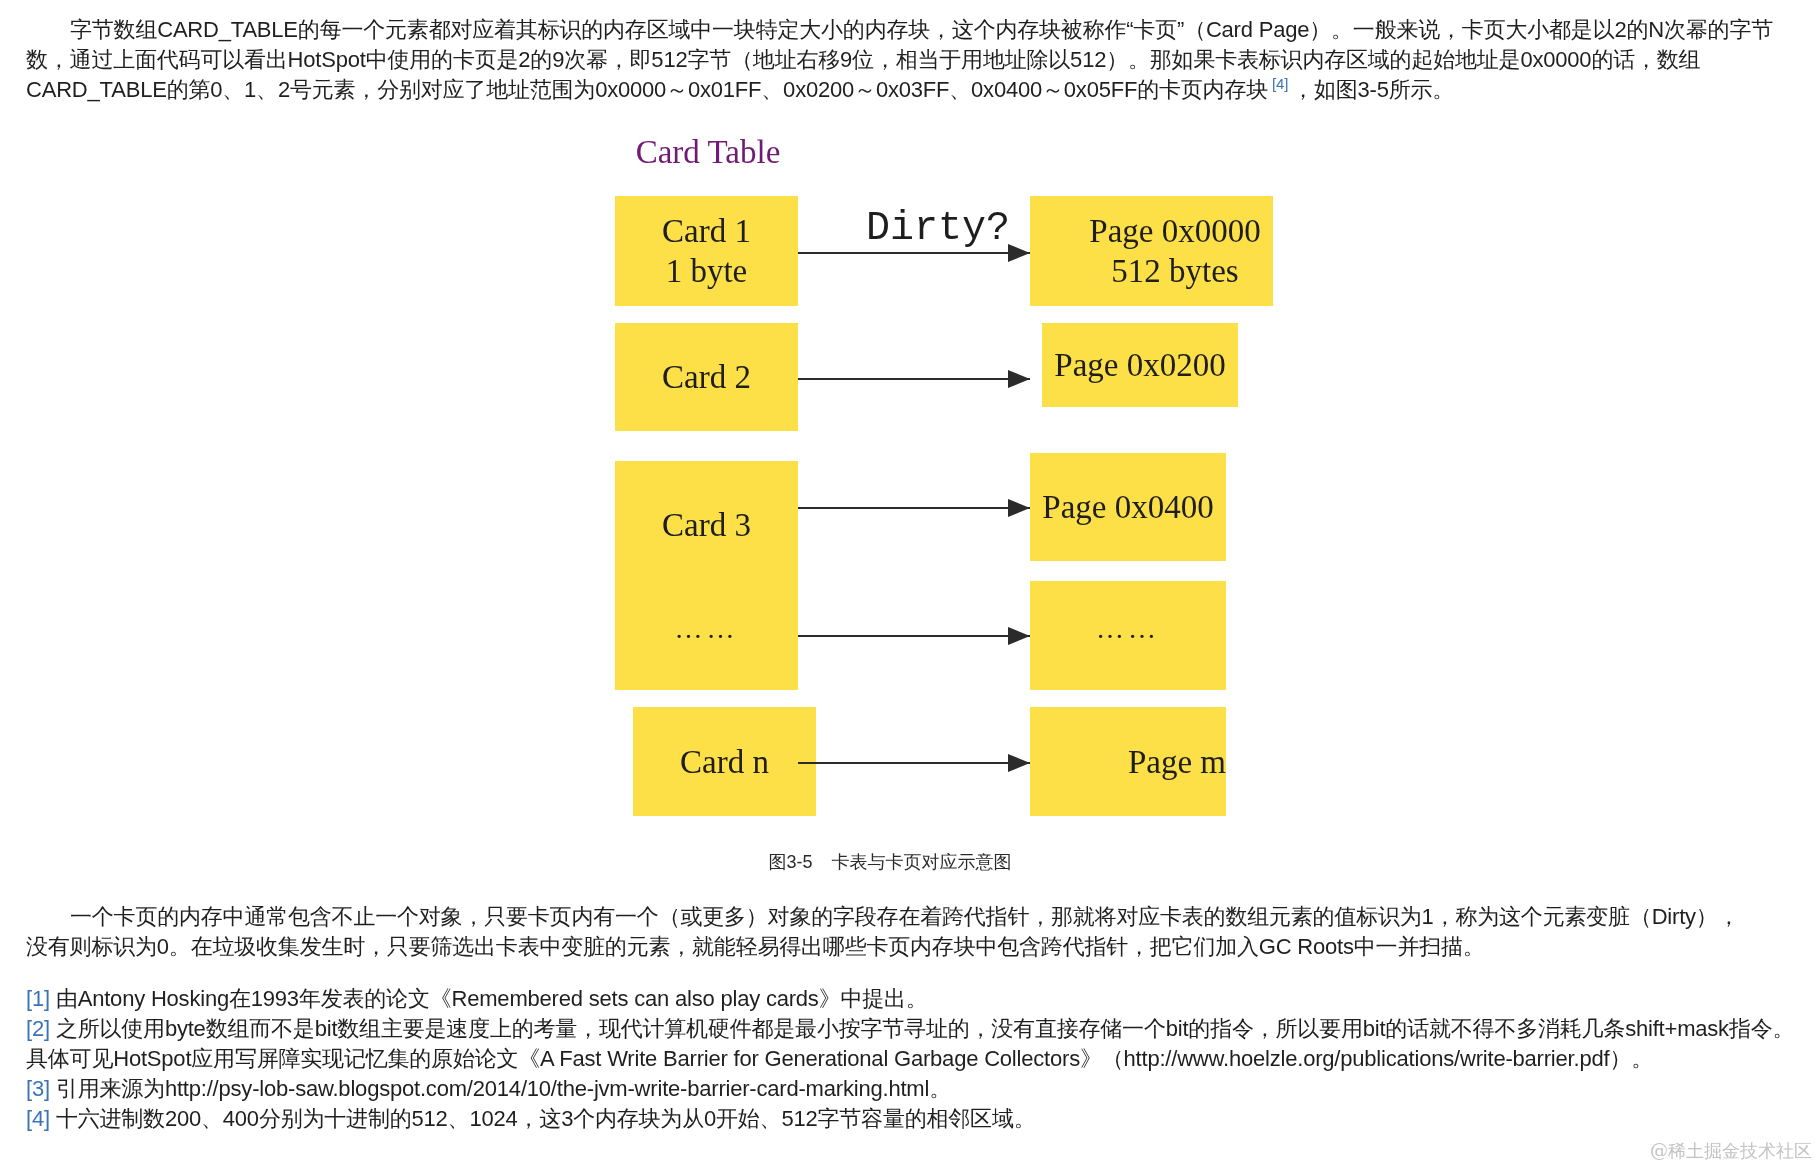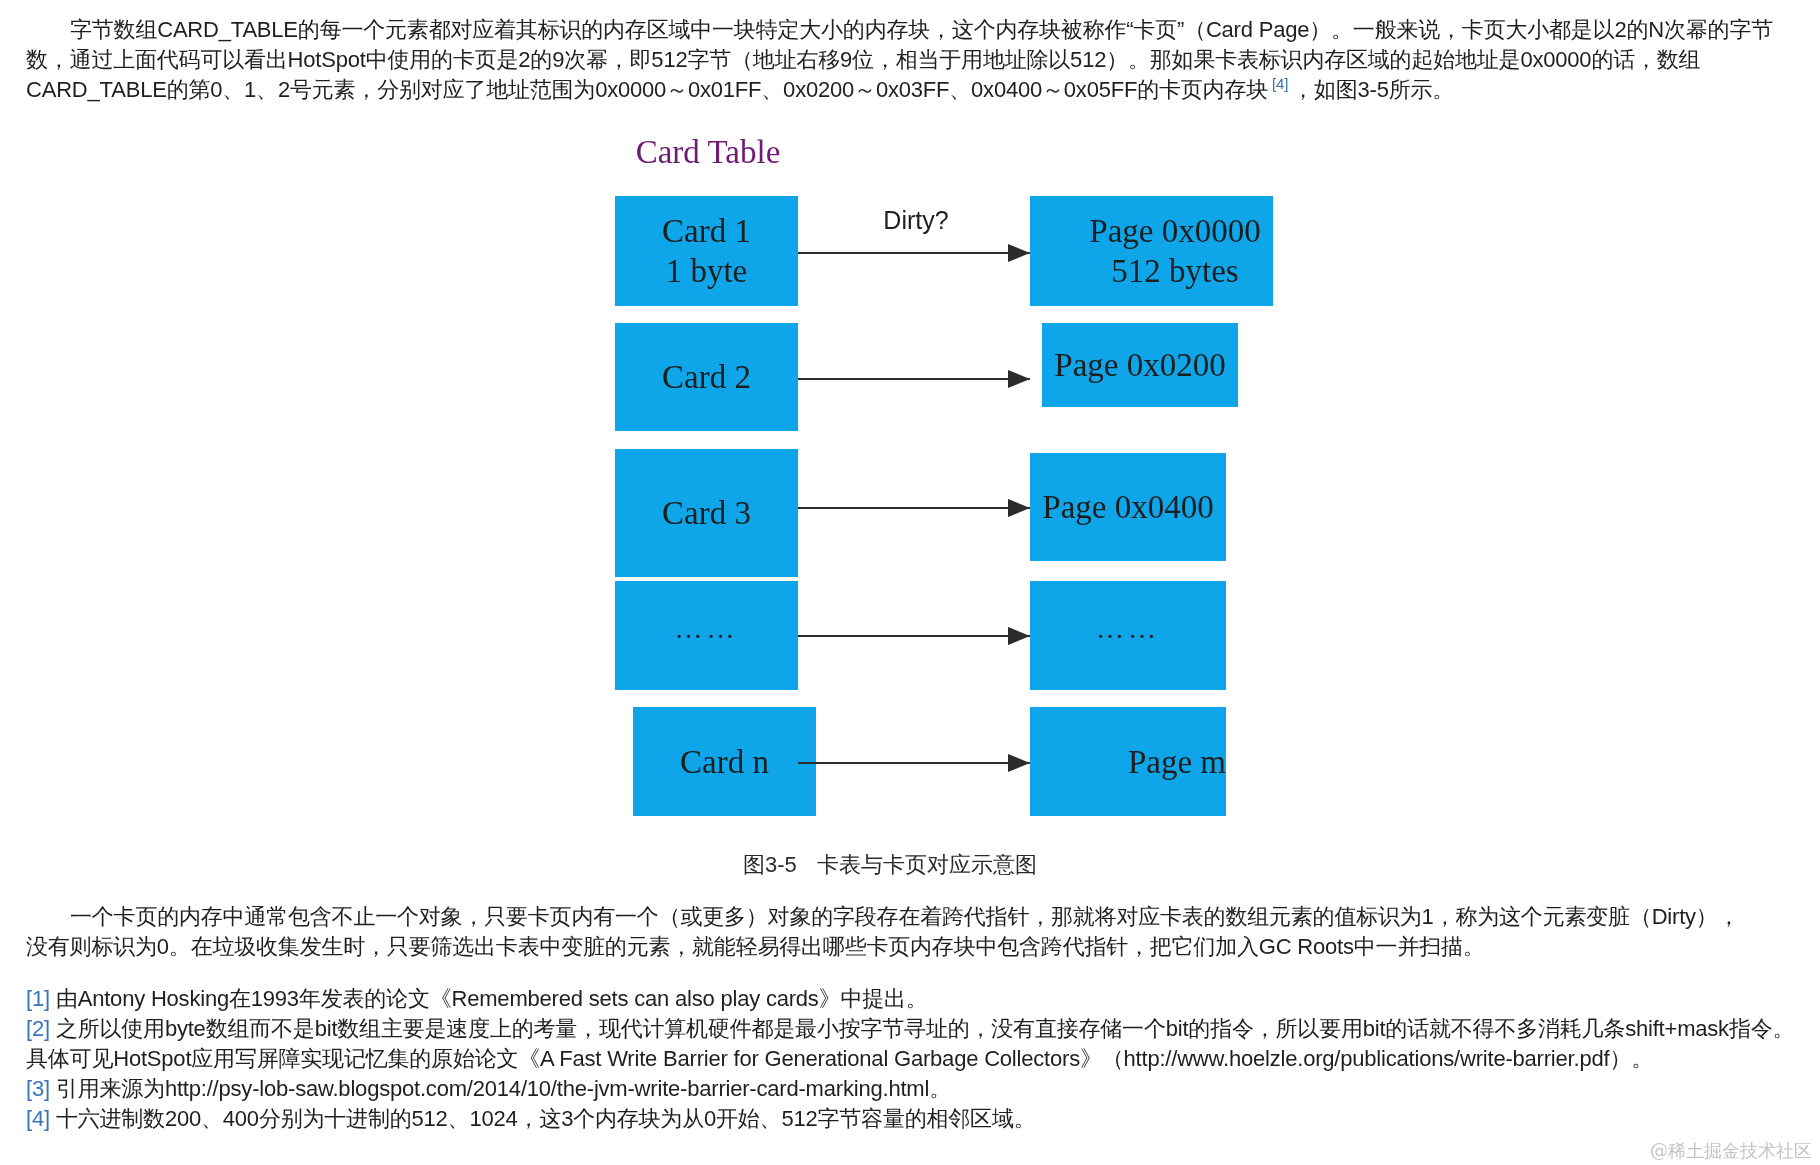--- a/index.html
+++ b/index.html
@@ -18,43 +18,43 @@
     .sup { color: #3b73b9; font-size: 15px; vertical-align: super; line-height: 0; padding: 0 4px; }
 
     .figure { position: absolute; left: 0; top: 0; width: 1820px; height: 890px; }
     .fig-head {
       position: absolute; top: 134px; font-family: "Liberation Serif", "DejaVu Serif", serif;
       font-size: 33px; color: #701a75; text-align: center; width: 240px;
     }
     .fig-head.left { left: 588px; }
     .fig-head.right { left: 1007px; }
     .box {
-      position: absolute; background: #0ea5e9;
+      position: absolute; background: #fde047;
       font-family: "Liberation Serif", "DejaVu Serif", serif;
       font-size: 33px; line-height: 40px; color: #1e1e1e;
       display: flex; flex-direction: column; align-items: center; justify-content: center;
       text-align: center;
     }
     .box.card { left: 615px; width: 183px; }
     .box.page { left: 1030px; width: 196px; }
     .box .dots { letter-spacing: 4px; font-size: 28px; margin-top: -14px; }
     .arrow {
       position: absolute; left: 798px; width: 232px; height: 2px; background: #2b2b2b;
     }
     .arrow::after {
       content: ""; position: absolute; right: 0; top: -8px;
       border-left: 22px solid #2b2b2b; border-top: 9px solid transparent; border-bottom: 9px solid transparent;
     }
     .dirty {
-      position: absolute; left: 866px; top: 206px; width: 100px; text-align: center;
-      font-family: Liberation Sans, sans-serif; font-size: 25px; color: #1e1e1e;
+      position: absolute; left: 866px; top: 206px; width: 100px; text-align: left;
+      font-family: Liberation Mono, monospace; font-size: 40px; color: #1e1e1e;
     }
     .caption {
       position: absolute; top: 850px; left: 0; width: 1780px; text-align: center;
-      font-size: 22px; color: #2a2a2a; word-spacing: 14px;
+      font-size: 18px; color: #2a2a2a; word-spacing: 14px;
     }
     .footnotes { position: absolute; left: 26px; top: 984px; width: 1786px; font-size: 22px; line-height: 30px; letter-spacing: -0.2px; }
     .fn { margin: 0; }
     .fn-ref { color: #3b73b9; cursor: pointer; margin-right: 6px; }
     .watermark {
       position: absolute; right: 8px; top: 1139px; font-family: "DejaVu Serif", serif;
       font-size: 18px; color: #c3c3c3;
     }
   </style>
 </head>
@@ -77,21 +77,21 @@
   </div>
 
   <div class="box card" style="top:323px;height:108px;">
     <span>Card 2</span>
   </div>
   <div class="arrow" style="top:378px;"></div>
   <div class="box page" style="top:323px;height:84px;margin-left:12px;">
     <span>Page 0x0200</span>
   </div>
 
-  <div class="box card" style="top:449px;height:128px;">
+  <div class="box card" style="top:461px;height:128px;">
     <span>Card 3</span>
   </div>
   <div class="arrow" style="top:507px;"></div>
   <div class="box page" style="top:453px;height:108px;">
     <span>Page 0x0400</span>
   </div>
 
   <div class="box card" style="top:581px;height:109px;">
     <span class="dots">……</span>
   </div>

